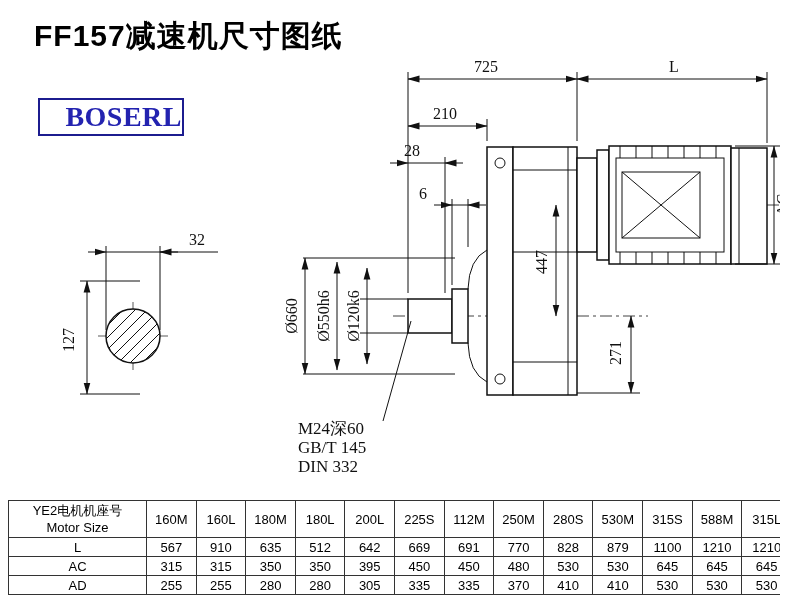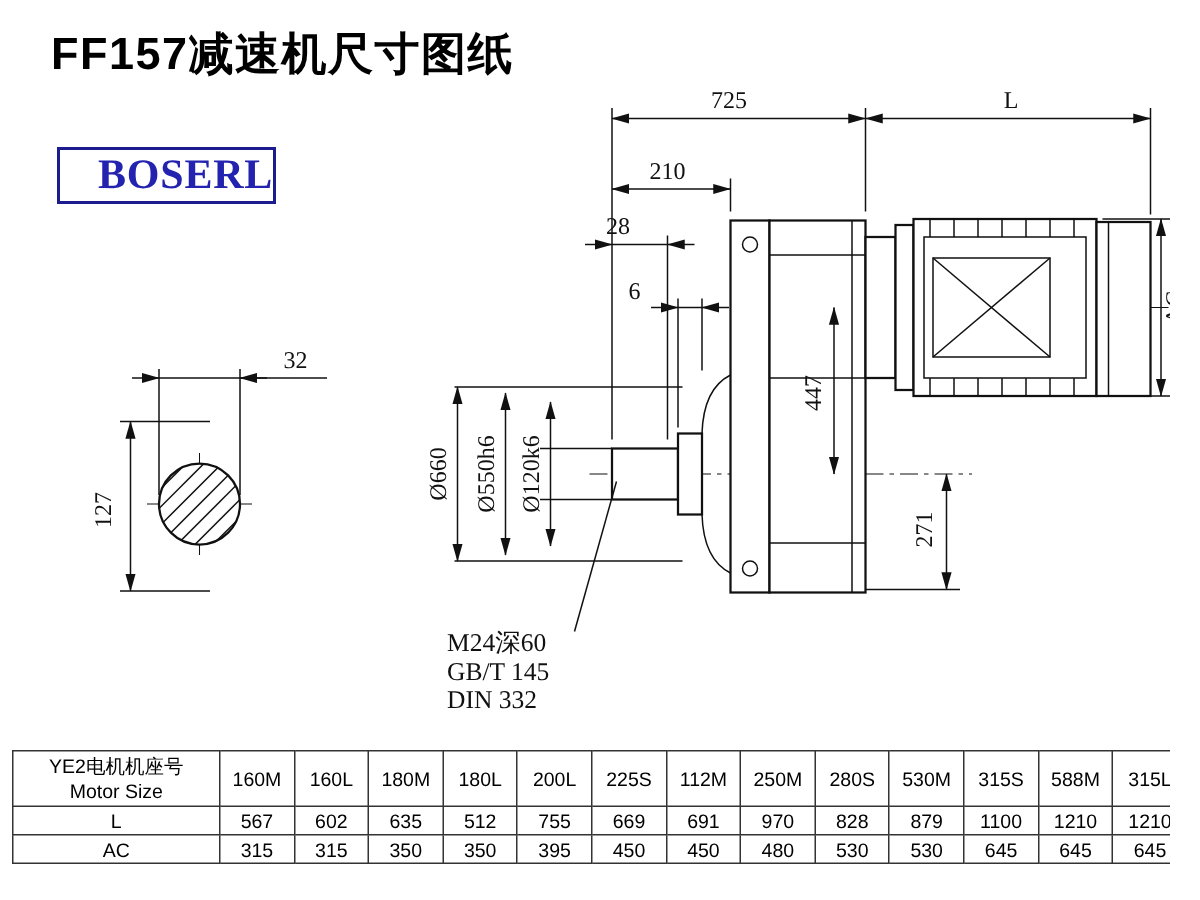--- a/index.html
+++ b/index.html
@@ -223,27 +223,27 @@
       <th>250M</th>
       <th>280S</th>
       <th>530M</th>
       <th>315S</th>
       <th>588M</th>
       <th>315L</th>
     </tr>
     <tr>
       <td>L</td>
       <td>567</td>
-      <td>602</td>
+      <td>910</td>
       <td>635</td>
       <td>512</td>
-      <td>755</td>
+      <td>642</td>
       <td>669</td>
       <td>691</td>
-      <td>970</td>
+      <td>770</td>
       <td>828</td>
       <td>879</td>
       <td>1100</td>
       <td>1210</td>
       <td>1210</td>
     </tr>
     <tr>
       <td>AC</td>
       <td>315</td>
       <td>315</td>
@@ -252,16 +252,32 @@
       <td>395</td>
       <td>450</td>
       <td>450</td>
       <td>480</td>
       <td>530</td>
       <td>530</td>
       <td>645</td>
       <td>645</td>
       <td>645</td>
     </tr>
+    <tr>
+      <td>AD</td>
+      <td>255</td>
+      <td>255</td>
+      <td>280</td>
+      <td>280</td>
+      <td>305</td>
+      <td>335</td>
+      <td>335</td>
+      <td>370</td>
+      <td>410</td>
+      <td>410</td>
+      <td>530</td>
+      <td>530</td>
+      <td>530</td>
+    </tr>
   </tbody>
     </table>
 
 </div>
 
 </body></html>

